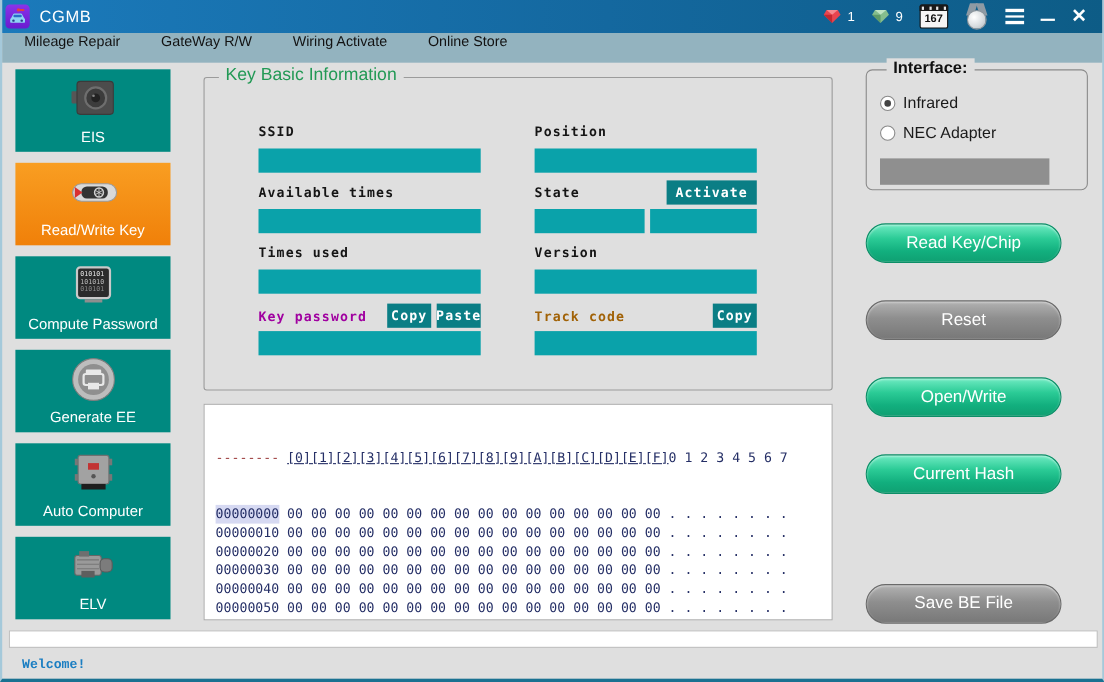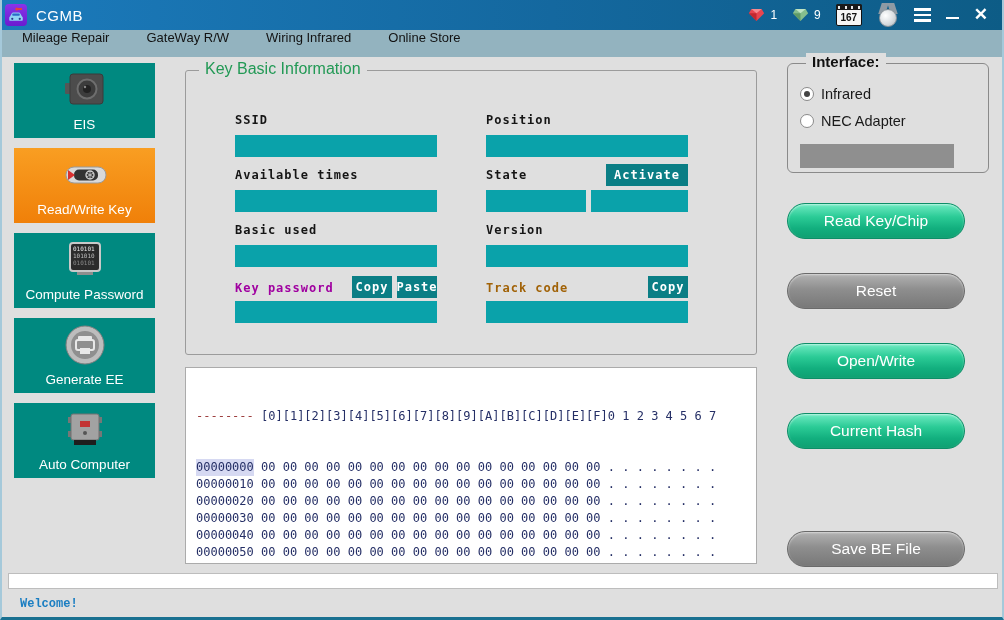--- a/index.html
+++ b/index.html
@@ -76,21 +76,21 @@
     font-family:"DejaVu Sans Mono", monospace; font-size:12px; font-weight:bold;
     text-align:right; letter-spacing:1px; cursor:default; display:flex; align-items:center; justify-content:center;}
   
   .hexpanel {
     position:absolute; left:183px; top:367px; width:572px; height:197px;
     background:#fff; border:1px solid #ABABAB;
     font-family:"DejaVu Sans Mono", monospace; font-size:12px; line-height:17px;
     color:#252F66; padding:6px 0 0 10px; white-space:pre; overflow:hidden;
   }
   .hexhdr .dashes { color:#9E4040; }
-  .hexhdr .cols { display:inline-block; width:48ch; }
+  .hexhdr .cols { display:inline-block; width:48ch;text-decoration:underline; }
   .addr { display:inline-block; width:8ch; margin-right:1ch; }
   .addr.sel { background:#D6D9F2; }
   .bytes { display:inline-block; width:48ch; }
   
   .radio-row { position:absolute; left:12px; display:flex; align-items:center; gap:7px;
     font-size:14.5px; color:#1A1A1A; }
   .radio { width:14px; height:14px; border-radius:50%; background:#fff; border:1px solid #8A8A8A;
     display:inline-flex; align-items:center; justify-content:center; }
   .radio.checked::after { content:""; width:6px; height:6px; border-radius:50%; background:#444; }
   .iface-field { position:absolute; left:12px; top:80px; width:154px; height:24px; background:#8F8F8F; }
@@ -166,21 +166,21 @@
       <div class="winbtn minimize">
           <i></i>
         </div>
       <div class="winbtn close">✕</div>
     </div>
   </div>
 
   <div class="menubar">
     <span class="mitem">Mileage Repair</span>
     <span class="mitem">GateWay R/W</span>
-    <span class="mitem">Wiring Infrared</span>
+    <span class="mitem">Wiring Activate</span>
     <span class="mitem">Online Store</span>
   </div>
 
   <div class="sidebar">
 
     <div class="side-btn">
       <div class="icon-wrap">
         <svg width="48" height="42" viewBox="0 0 48 42">
           <rect x="4" y="14" width="7" height="11" rx="1" fill="#565656"></rect>
           <rect x="9" y="5" width="33" height="30" rx="3" fill="#4C4C4C" stroke="#3A3A3A"></rect>
@@ -240,38 +240,50 @@
             <rect x="36" y="22" width="4" height="6" fill="#777"></rect>
           <rect x="9" y="5" width="28" height="26" rx="2" fill="#A2A2A2" stroke="#707070"></rect>
           <rect x="18" y="12" width="10" height="6" fill="#C23434"></rect>
           <circle cx="23" cy="24" r="2" fill="#555"></circle>
           <rect x="12" y="31" width="22" height="5" fill="#1E1E1E"></rect>
         </svg>
       </div>
       <div class="lbl">Auto Computer</div>
     </div>
 
+    <div class="side-btn">
+      <div class="icon-wrap">
+        <svg width="50" height="40" viewBox="0 0 50 40">
+          <rect x="8" y="10" width="24" height="18" rx="2" fill="#9A9A9A" stroke="#666"></rect>
+          <rect x="12" y="6" width="9" height="5" fill="#6F6F6F"></rect>
+          <rect x="31" y="13" width="11" height="12" rx="4" fill="#7C7C7C" stroke="#5A5A5A"></rect>
+          <path d="M10 14 h20 M10 18 h20 M10 22 h20" stroke="#777" stroke-width="1"></path>
+          <rect x="14" y="24" width="12" height="6" fill="#5E5E5E"></rect>
+        </svg>
+      </div>
+      <div class="lbl">ELV</div>
+    </div>
   </div>
 
   <div class="groupbox gb-keyinfo">
     <div class="legend">Key Basic Information</div>
 
     <div class="f-label" style="left:49px; top:42px;">SSID</div>
     <input class="f-input" style="left: 49px; top: 64px; width: 202px;" value="">
     <div class="f-label" style="left:300px; top:42px;">Position</div>
     <input class="f-input" style="left: 300px; top: 64px; width: 202px;" value="">
 
     <div class="f-label" style="left:49px; top:97px;">Available times</div>
     <input class="f-input" style="left: 49px; top: 119px; width: 202px;" value="">
     <div class="f-label" style="left:300px; top:97px;">State</div>
     <button class="t-btn" style="left:420px; top:93px; width:82px;">Activate</button>
     <input class="f-input" style="left: 300px; top: 119px; width: 100px;" value="">
     <input class="f-input" style="left: 405px; top: 119px; width: 97px;" value="">
 
-    <div class="f-label" style="left:49px; top:152px;">Basic used</div>
+    <div class="f-label" style="left:49px; top:152px;">Times used</div>
     <input class="f-input" style="left: 49px; top: 174px; width: 202px;" value="">
     <div class="f-label" style="left:300px; top:152px;">Version</div>
     <input class="f-input" style="left: 300px; top: 174px; width: 202px;" value="">
 
     <div class="f-label" style="left:49px; top:210px; color:#A000A0;">Key password</div>
     <button class="t-btn" style="left:166px; top:205px; width:40px;">Copy</button>
     <button class="t-btn" style="left:211px; top:205px; width:40px;">Paste</button>
     <input class="f-input" style="left: 49px; top: 230px; width: 202px;" value="">
 
     <div class="f-label" style="left:300px; top:210px; color:#a16207;">Track code</div>

